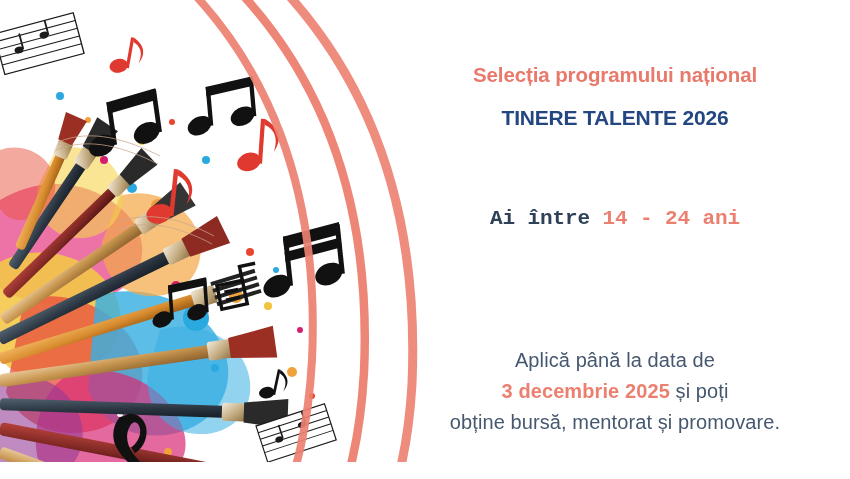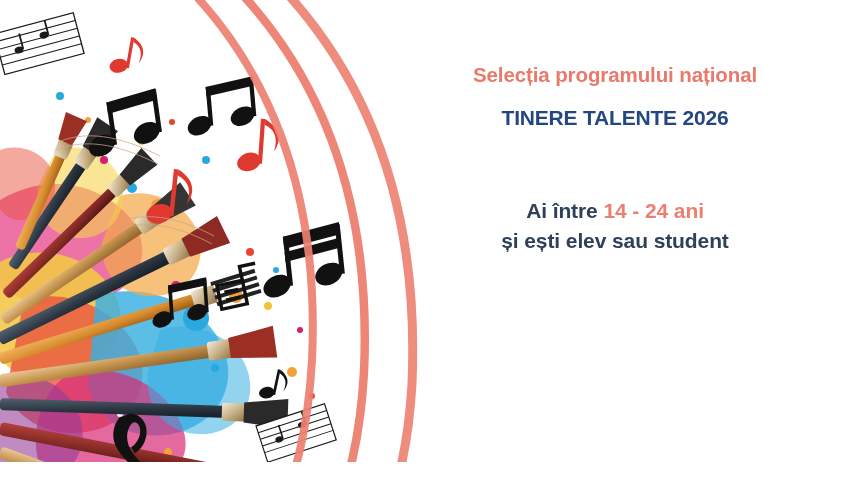--- a/index.html
+++ b/index.html
@@ -60,21 +60,22 @@
     line-height: 1.3;
     margin: 16px 0 0 0;
   }
 
   .q-line {
     font-size: 21px;
     font-weight: 700;
     color: #2e4159;
     line-height: 1.42;
     letter-spacing: -0.1px;
-    margin: 0;
+    margin: 8px;
+    font-family: Liberation Mono, monospace;
   }
   .accent { color: #ec8070; }
 
   .d-line {
     font-size: 20px;
     font-weight: 400;
     color: #45586f;
     line-height: 1.55;
     letter-spacing: 0.1px;
     margin: 0;
@@ -350,18 +351,22 @@
 
   <div class="text-col">
 
     <div class="block" id="block-heading">
       <p class="eyebrow">Selecția programului național</p>
       <p class="headline">TINERE TALENTE 2026</p>
     </div>
 
     <div class="block" id="block-question">
       <p class="q-line"><span>Ai între </span><span class="accent">14 - 24 ani</span></p>
-      <p class="q-line">și ești elev sau student</p>
     </div>
 
+    <div class="block" id="block-deadline">
+      <p class="d-line">Aplică până la data de</p>
+      <p class="d-line"><span class="accent">3 decembrie 2025</span><span> și poți</span></p>
+      <p class="d-line">obține bursă, mentorat și  promovare.</p>
+    </div>
 
   </div>
 </div>
 
 </body></html>

